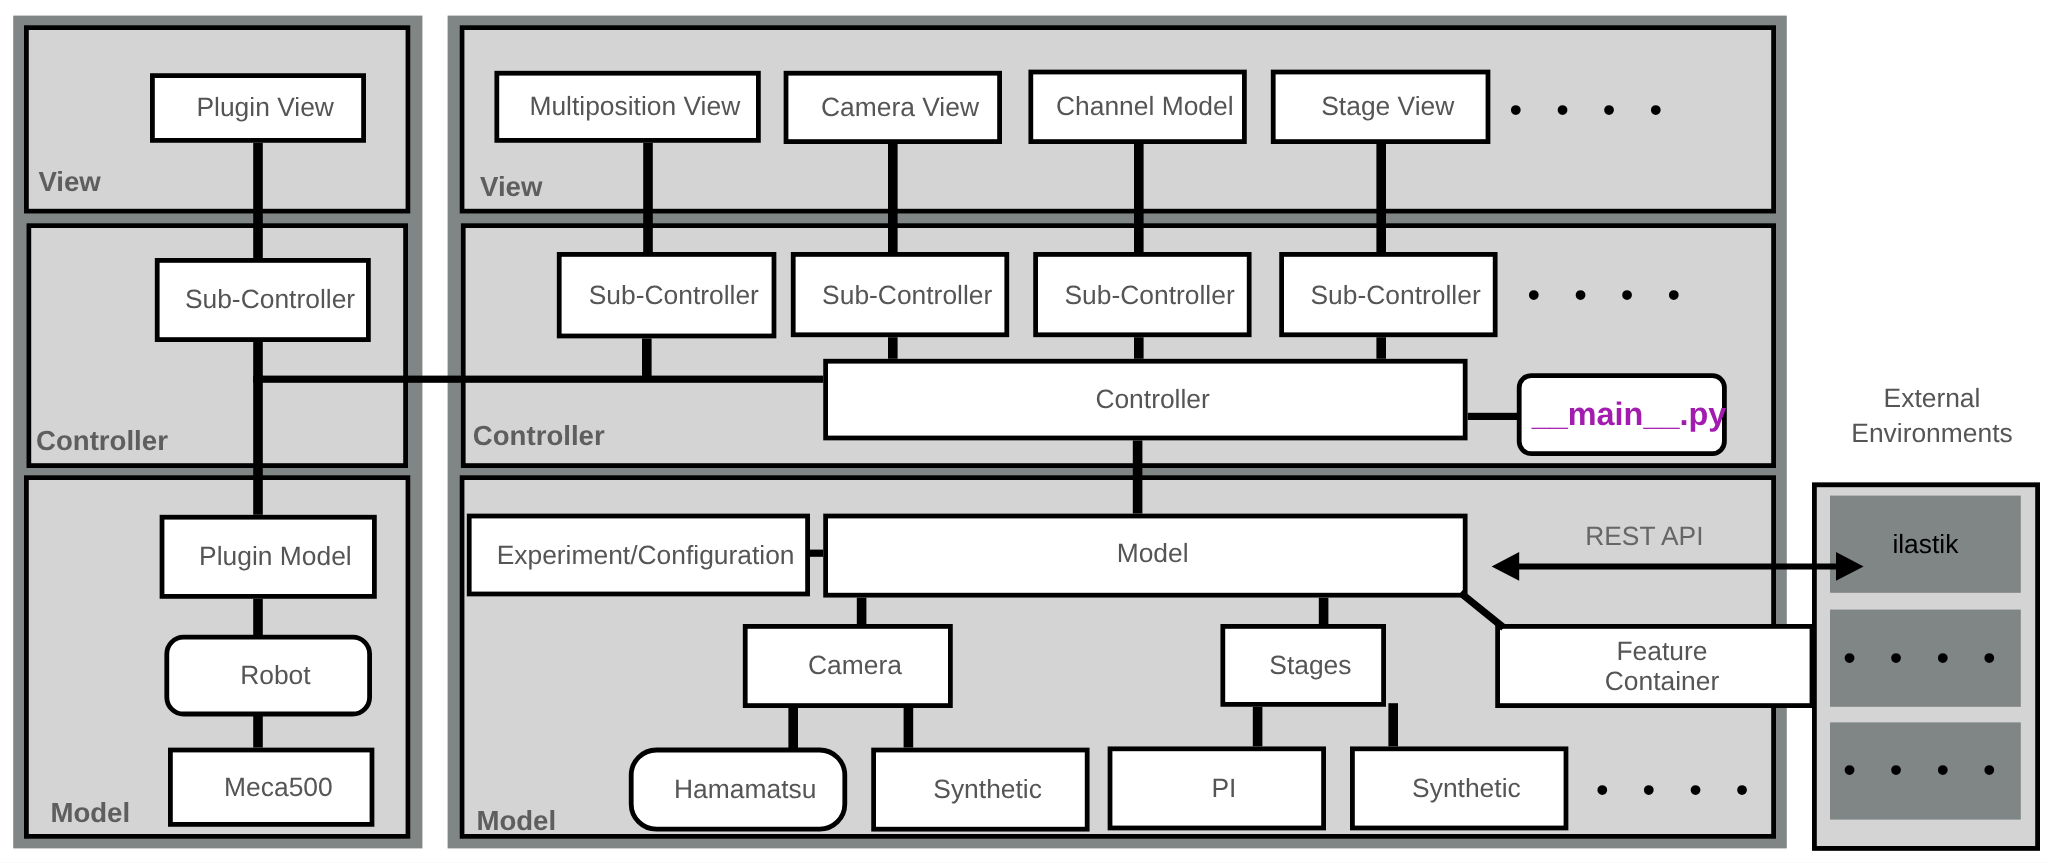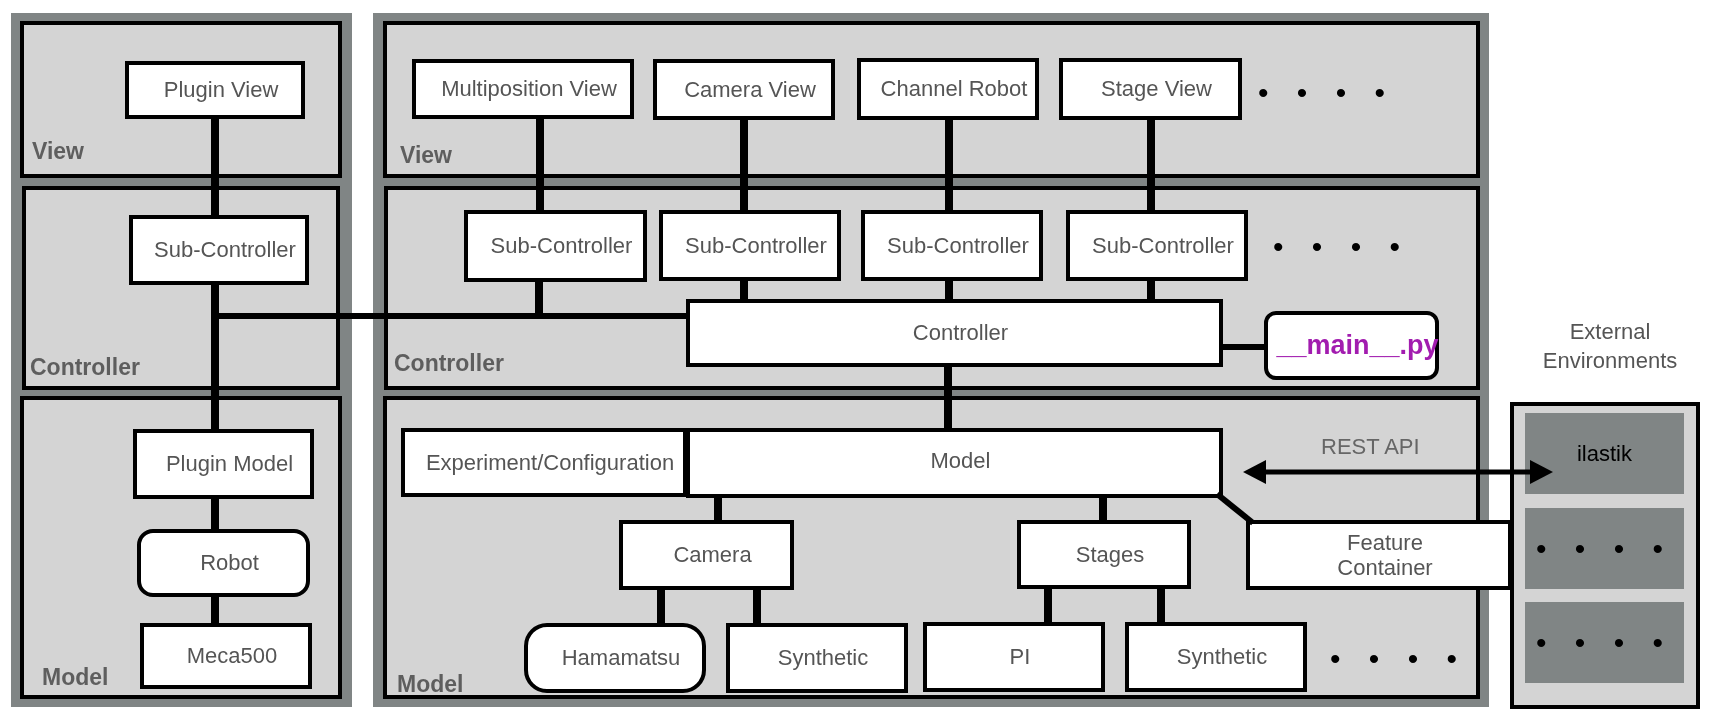--- a/index.html
+++ b/index.html
@@ -82,37 +82,37 @@
 <div class="vline" style="left:1099px;top:495px;height:28px;"></div>
 
 <div class="vline" style="left:657px;top:587px;height:40px;"></div>
 <div class="vline" style="left:753px;top:587px;height:40px;"></div>
 
 <div class="vline" style="left:1044px;top:586px;height:40px;"></div>
 <div class="vline" style="left:1157px;top:586px;height:40px;"></div>
 
 <div class="box" style="left:412px;top:59px;width:222px;height:60px;">Multiposition View</div>
 <div class="box" style="left:653px;top:59px;width:182px;height:61px;">Camera View</div>
-<div class="box" style="left:857px;top:58px;width:182px;height:62px;">Channel Robot</div>
+<div class="box" style="left:857px;top:58px;width:182px;height:62px;">Channel Model</div>
 <div class="box" style="left:1059px;top:58px;width:183px;height:62px;">Stage View</div>
 <span class="dots" style="left:1258px;top:78px;">• • • •</span>
 
 <div class="box" style="left:464px;top:210px;width:183px;height:72px;">Sub-Controller</div>
 <div class="box" style="left:659px;top:210px;width:182px;height:71px;">Sub-Controller</div>
 <div class="box" style="left:861px;top:210px;width:182px;height:71px;">Sub-Controller</div>
 <div class="box" style="left:1066px;top:210px;width:182px;height:71px;">Sub-Controller</div>
 <span class="dots" style="left:1273px;top:232px;">• • • •</span>
 
 <div class="box" style="left:686px;top:299px;width:537px;height:68px;">Controller</div>
 <div class="box rounded" style="left:1264px;top:311px;width:175px;height:69px;">__main__.py</div>
 
-<div class="box" style="left:389px;top:428px;width:286px;height:69px;margin-left:12px;">Experiment/Configuration</div>
+<div class="box" style="left:389px;top:428px;width:286px;height:69px;">Experiment/Configuration</div>
 <div class="box" style="left:686px;top:428px;width:537px;height:70px;align-items:flex-start;padding-top:16px;">Model</div>
 <div class="box" style="left:619px;top:520px;width:175px;height:70px;">Camera</div>
-<div class="box" style="left:1017px;top:520px;width:174px;height:69px;">Stages</div>
+<div class="box" style="left:1017px;top:520px;width:138px;height:69px;">Stages</div>
 <div class="box" style="left:1246px;top:520px;width:266px;height:70px;flex-direction:column;">
   <span style="white-space:normal;width:120px;">Feature Container</span>
 </div>
 <div class="box" style="left:524px;top:623px;width:182px;height:70px;border-radius:23px;">Hamamatsu</div>
 <div class="box" style="left:726px;top:623px;width:182px;height:70px;">Synthetic</div>
 <div class="box" style="left:923px;top:622px;width:182px;height:70px;">PI</div>
 <div class="box" style="left:1125px;top:622px;width:182px;height:70px;">Synthetic</div>
 <span class="dots" style="left:1330px;top:644px;">• • • •</span>
 
 <span class="rest-label" style="left:1321px;top:434px;">REST API</span>

